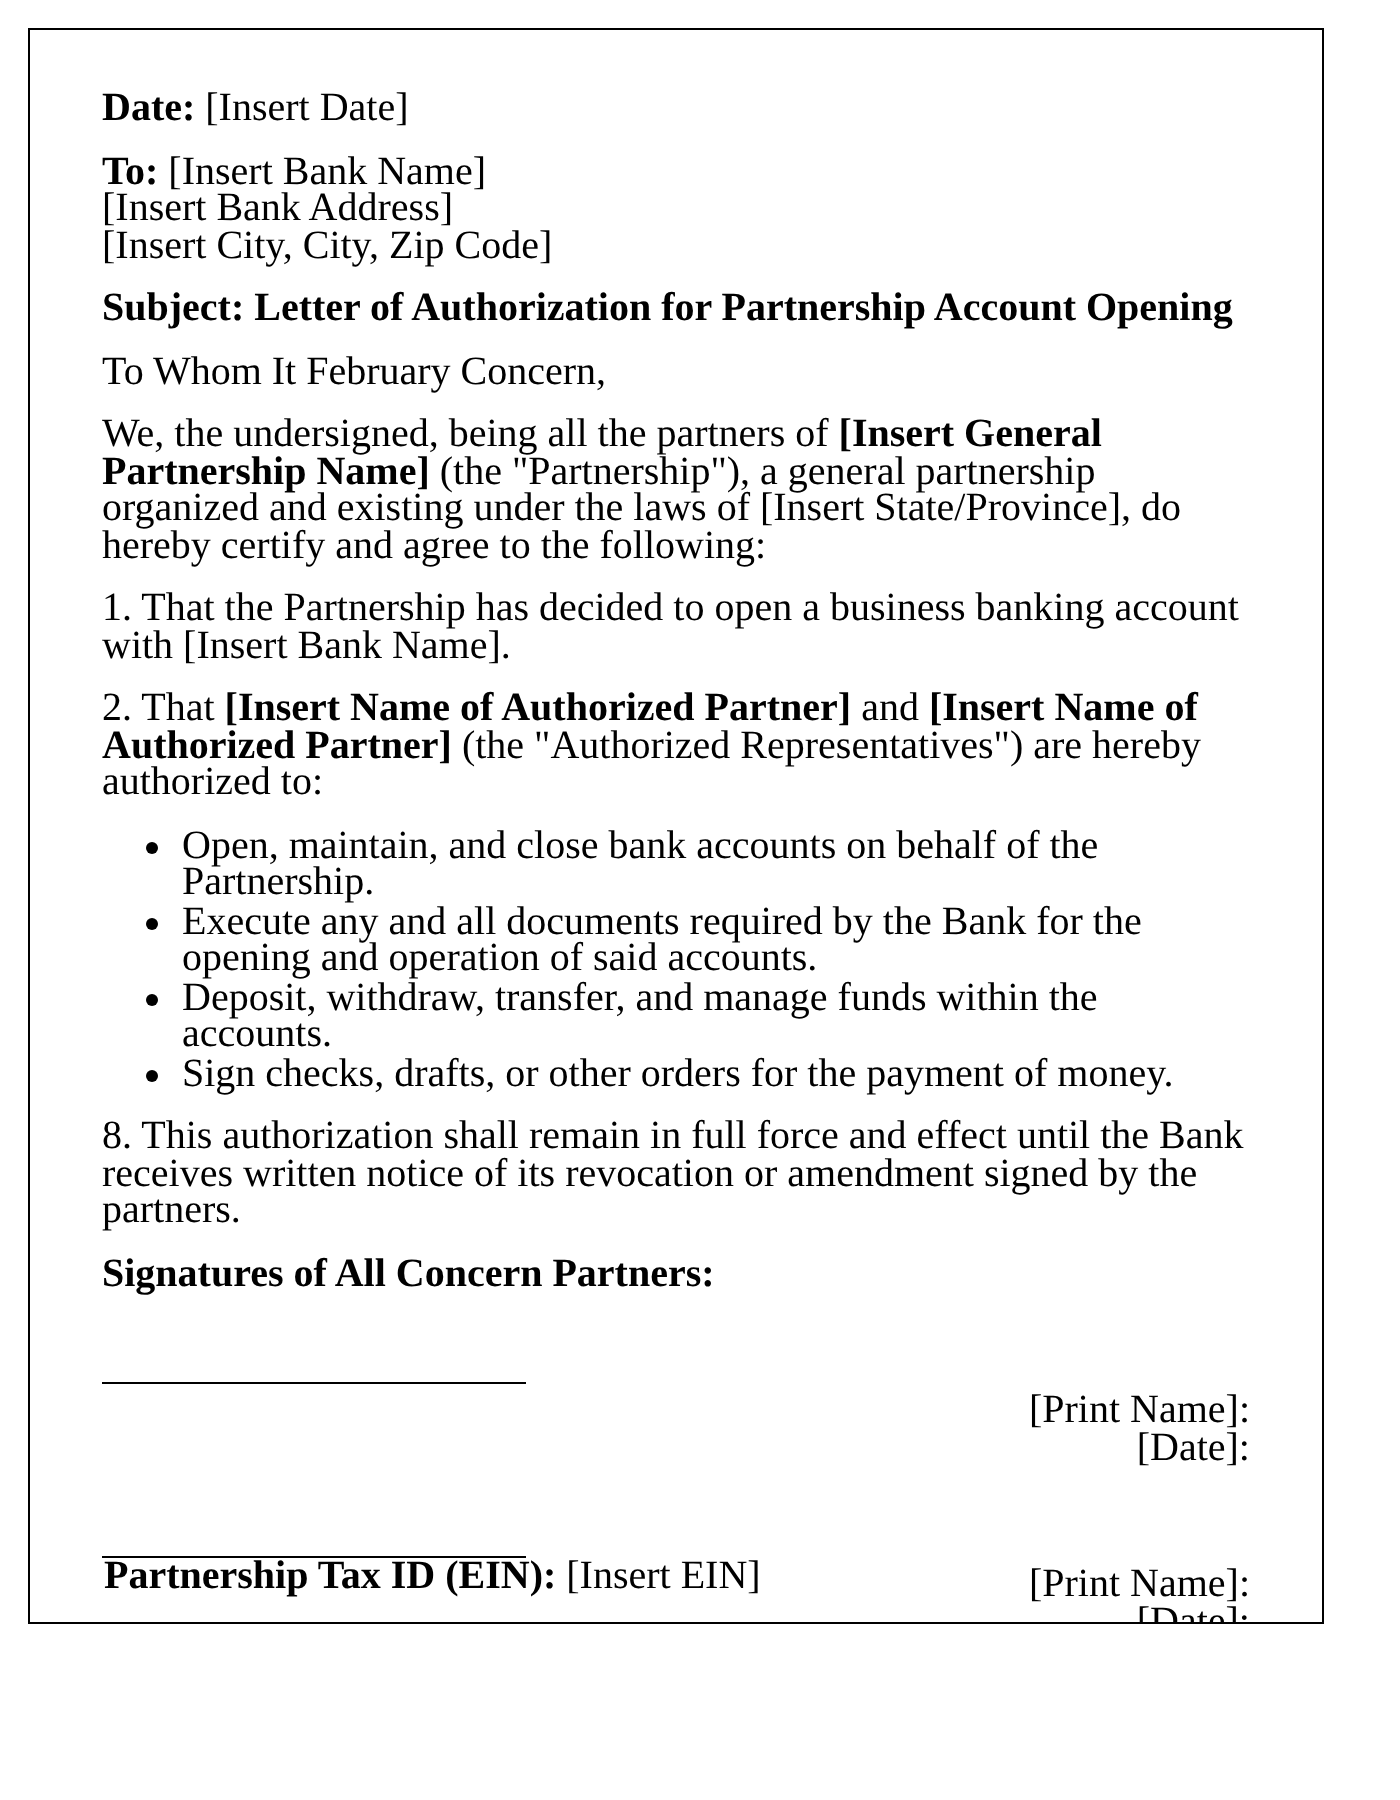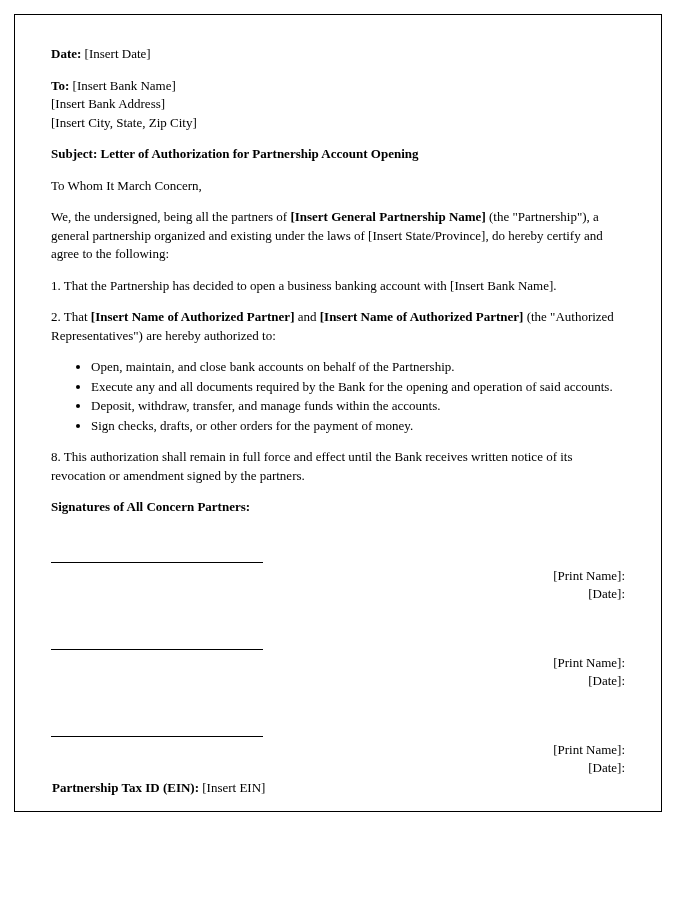--- a/index.html
+++ b/index.html
@@ -14,21 +14,21 @@
   }
   .page {
     position: absolute;
     left: 14px;
     top: 14px;
     width: 648px;
     height: 798px;
     border: 1px solid #000000;
     padding: 30px 36px 0 36px;
     overflow: hidden;
-    font-size: 13px;
+    font-size: 20px;
     line-height: 18.5px;
   }
   .page > :first-child { margin-top: 0; }
   p { margin: 13px 0; }
   b { font-weight: bold; }
   ul.auth-list { margin: 13px 0; padding-left: 40px; }
   ul.auth-list li { margin: 0 0 1px 0; }
   .sig-block { margin-top: 34px; text-align: right; }
   .sig-line {
     width: 212px;
@@ -48,26 +48,26 @@
 </head>
 <body>
 
 <div class="page">
 
   <p><b>Date:</b><span> [Insert Date]</span></p>
 
   <p>
     <span><b>To:</b><span> [Insert Bank Name]</span></span><br>
     <span>[Insert Bank Address]</span><br>
-    <span>[Insert City, State, Zip City]</span>
+    <span>[Insert City, City, Zip Code]</span>
   </p>
 
   <p><b>Subject: Letter of Authorization for Partnership Account Opening</b></p>
 
-  <p>To Whom It March Concern,</p>
+  <p>To Whom It February Concern,</p>
 
   <p><span>We, the undersigned, being all the partners of </span><b>[Insert General Partnership Name]</b><span> (the "Partnership"), a general partnership organized and existing under the laws of [Insert State/Province], do hereby certify and agree to the following:</span></p>
 
   <p>1. That the Partnership has decided to open a business banking account with [Insert Bank Name].</p>
 
   <p><span>2. That </span><b>[Insert Name of Authorized Partner]</b><span> and </span><b>[Insert Name of Authorized Partner]</b><span> (the "Authorized Representatives") are hereby authorized to:</span></p>
 
   <ul class="auth-list">
     <li>Open, maintain, and close bank accounts on behalf of the Partnership.</li>
     <li>Execute any and all documents required by the Bank for the opening and operation of said accounts.</li>

